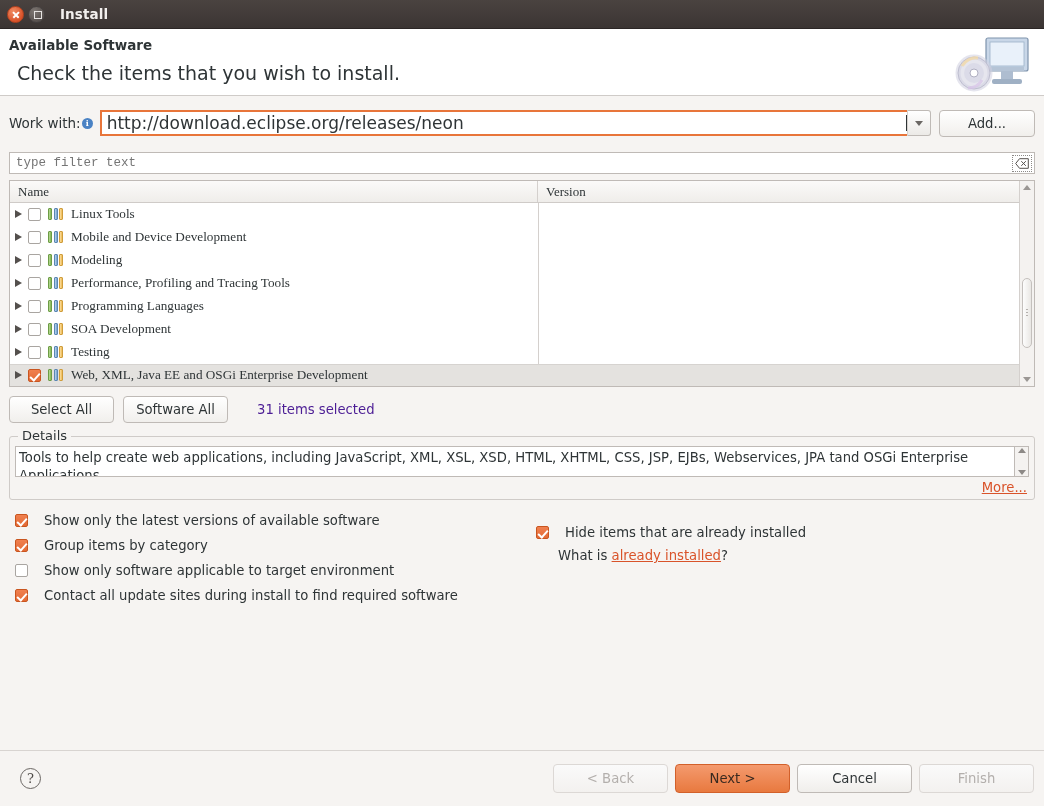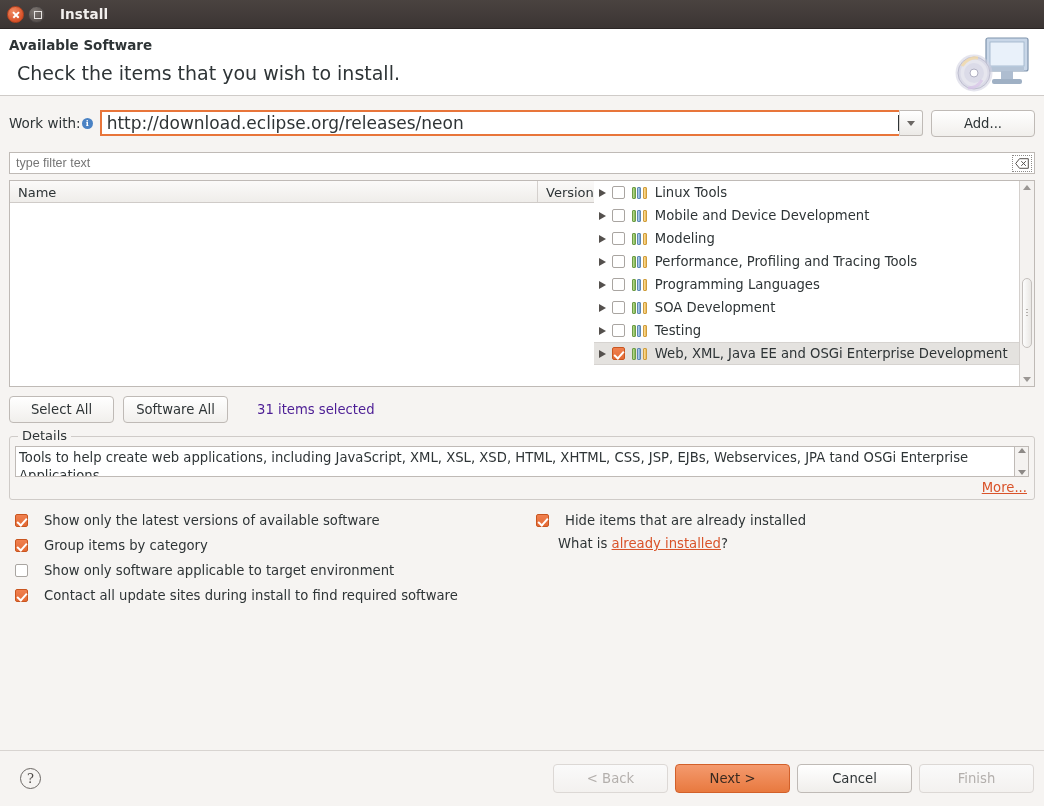--- a/index.html
+++ b/index.html
@@ -68,40 +68,40 @@
     width: 24px; height: 26px; border: 1px solid #bfbab6; border-left: 1px solid #d6d2ce;
     background: linear-gradient(to bottom, #ffffff, #eceae7);
     border-radius: 0 3px 3px 0; display: flex; align-items: center; justify-content: center;
   }
   .arrow-dn { width: 0; height: 0; border-left: 4px solid transparent; border-right: 4px solid transparent; border-top: 5px solid #6b6764; }
   .btn {
     font-size: 13.2px; color: #2e3436; background: linear-gradient(to bottom, #ffffff 0%, #f1efec 100%);
     border: 1px solid #bfbab6; border-radius: 4px; padding: 0 10px; height: 27px;
     font-family: inherit; cursor: default;
   }
-  .btn-add { margin-left: 8px; width: 104px; }
+  .btn-add { margin-left: 8px; width: 96px; }
   .findline { text-align: right; font-size: 13.2px; color: #2e3436; margin-top: 3px; padding-right: 2px; }
   .link { color: #d9532a; text-decoration: underline; cursor: pointer; }
 
   .filterbox {
     margin-top: 12px; height: 22px; border: 1px solid #bfbab6; background: #fff;
     display: flex; align-items: center; position: relative;
   }
   .filter-input {
     flex: 1 1 auto; border: none; outline: none; background: transparent;
-    font-size: 12.5px; color: #c2410c; padding: 0 6px; font-family: Liberation Sans, sans-serif; height: 20px;
+    font-size: 12.5px; color: #c2410c; padding: 0 6px; font-family: Liberation Mono, monospace; height: 20px;
   }
   .filter-clear {
     width: 20px; height: 17px; margin-right: 2px; border: 1px dotted #8d8a87;
     display: flex; align-items: center; justify-content: center;
   }
 
   
   .table-outer { margin-top: 6px; height: 207px; border: 1px solid #bfbab6; background: #fff; display: flex; }
-  .table-main { flex: 1 1 auto; display: flex; min-width: 0; }
+  .table-main { flex: 1 1 auto; display: flex; flex-direction: column; min-width: 0; font-family: Liberation Serif, serif; }
   .thead { display: flex; height: 22px; background: linear-gradient(to bottom,#fbfaf9,#efedea); border-bottom: 1px solid #cfcbc8; }
   .th { font-size: 13px; color: #2e3436; padding: 2px 0 0 8px; display: flex; align-items: center; }
   .th-name { width: 528px; border-right: 1px solid #d4d0cd; }
   .th-version { flex: 1 1 auto; }
   .tbody { flex: 1 1 auto; position: relative; overflow: hidden; }
   .trow { height: 23px; display: flex; align-items: center; padding-left: 5px; position: relative; }
   .trow.selected { background: #e4e2df; border-top: 1px solid #d6d3d0; border-bottom: 1px solid #d6d3d0; }
   .tw-divider { position: absolute; left: 528px; top: 0; bottom: 0; width: 1px; background: #d4d0cd; }
   .expander { width: 0; height: 0; border-top: 4.5px solid transparent; border-bottom: 4.5px solid transparent; border-left: 7px solid #54504d; margin-right: 6px; flex: 0 0 auto; }
   .cbx { width: 13px; height: 13px; border: 1px solid #a9a5a1; background: #fff; border-radius: 2px; flex: 0 0 auto; margin-right: 7px; position: relative; }
@@ -148,21 +148,21 @@
   .dt-scroll { width: 15px; flex: 0 0 15px; border: 1px solid #bfbab6; background: #f4f2f0; display: flex; flex-direction: column; justify-content: space-between; align-items: center; padding: 1px 0; }
   .dt-arrow-up { width:0;height:0;border-left:4px solid transparent;border-right:4px solid transparent;border-bottom:5px solid #8d8986; }
   .dt-arrow-dn { width:0;height:0;border-left:4px solid transparent;border-right:4px solid transparent;border-top:5px solid #8d8986; }
   .more-line { text-align: right; font-size: 13.2px; margin-top: 3px; padding-right: 2px; }
 
   
   .options { margin-top: 13px; position: relative; height: 135px; }
   .opt { display: flex; align-items: center; margin-bottom: 10px; }
   .opt-label { font-size: 13.2px; color: #2e3436; margin-left: 9px; }
   .col-left { position: absolute; left: 6px; top: 0; }
-  .col-right { position: absolute; left: 527px; top: 0; }
+  .col-right { position: absolute; left: 527px; top: 12px; }
   .whatis { font-size: 13.2px; color: #2e3436; margin-left: 22px; margin-top: -2px; }
 
   
   .footer {
     flex: 0 0 56px; border-top: 1px solid #d8d4d1; background: #f6f4f2;
     display: flex; align-items: center; padding: 0 10px; position: relative;
   }
   .help-icon {
     width: 21px; height: 21px; border: 1.6px solid #6b6764; border-radius: 50%;
     color: #4e4a47; font-size: 13px; text-align: center; line-height: 19px;

